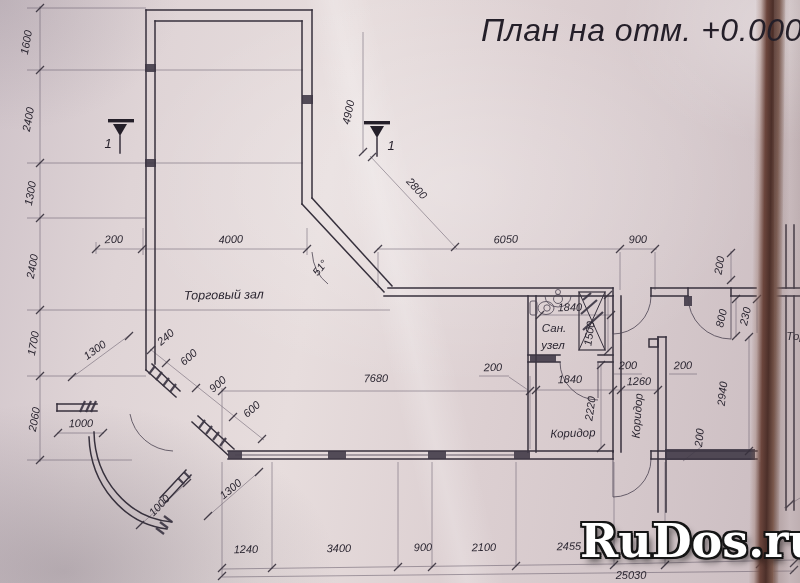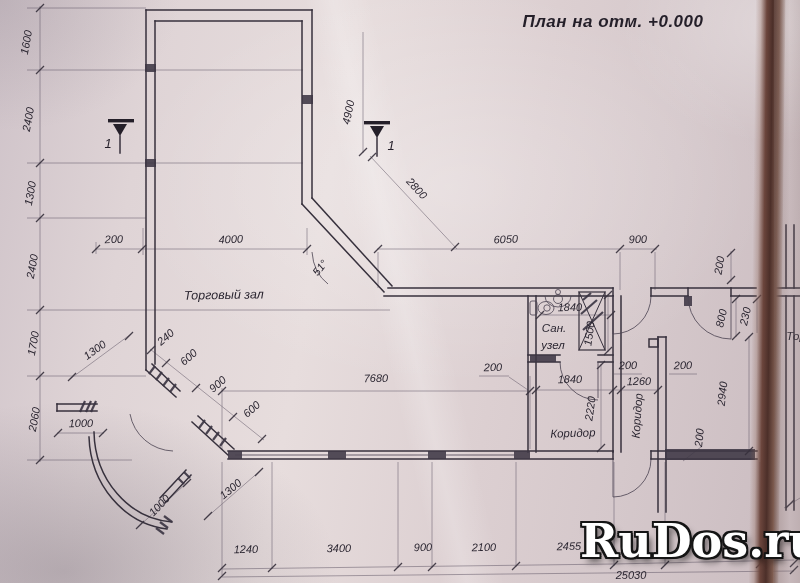--- a/index.html
+++ b/index.html
@@ -19,21 +19,21 @@
     position:absolute;top:-4px;left:752px;width:30px;height:592px;
     transform:rotate(.7deg);
     background:linear-gradient(90deg, rgba(90,60,55,0) 0%, #8a625350 18%, #6b453c 38%, #4c2f29 58%, #7c5a4e 80%, rgba(130,100,90,.15) 100%);
   }
   .afterfold{
     position:absolute;top:0;left:774px;width:26px;height:583px;
     background:linear-gradient(90deg, rgba(120,95,90,.35), rgba(150,130,125,.12) 60%, rgba(140,120,118,.22));
   }
   .title{
     position:absolute;left:481px;top:12px;width:264px;text-align:center;
-    font-size:17px;font-weight:bold;font-style:italic;color:#241f29;
+    font-size:32px;font-weight:normal;font-style:italic;color:#241f29;
     letter-spacing:.5px;white-space:nowrap;
   }
   .watermark{
     position:absolute;left:580px;top:518px;
     font-family:"DejaVu Serif",serif;font-weight:bold;font-size:46px;line-height:1;
     color:#fff;letter-spacing:0px;white-space:nowrap;
     text-shadow:
       2px 0 0 #151515,-2px 0 0 #151515,0 2px 0 #151515,0 -2px 0 #151515,
       2px 2px 0 #151515,-2px 2px 0 #151515,2px -2px 0 #151515,-2px -2px 0 #151515,
       4px 5px 6px rgba(0,0,0,.55);

